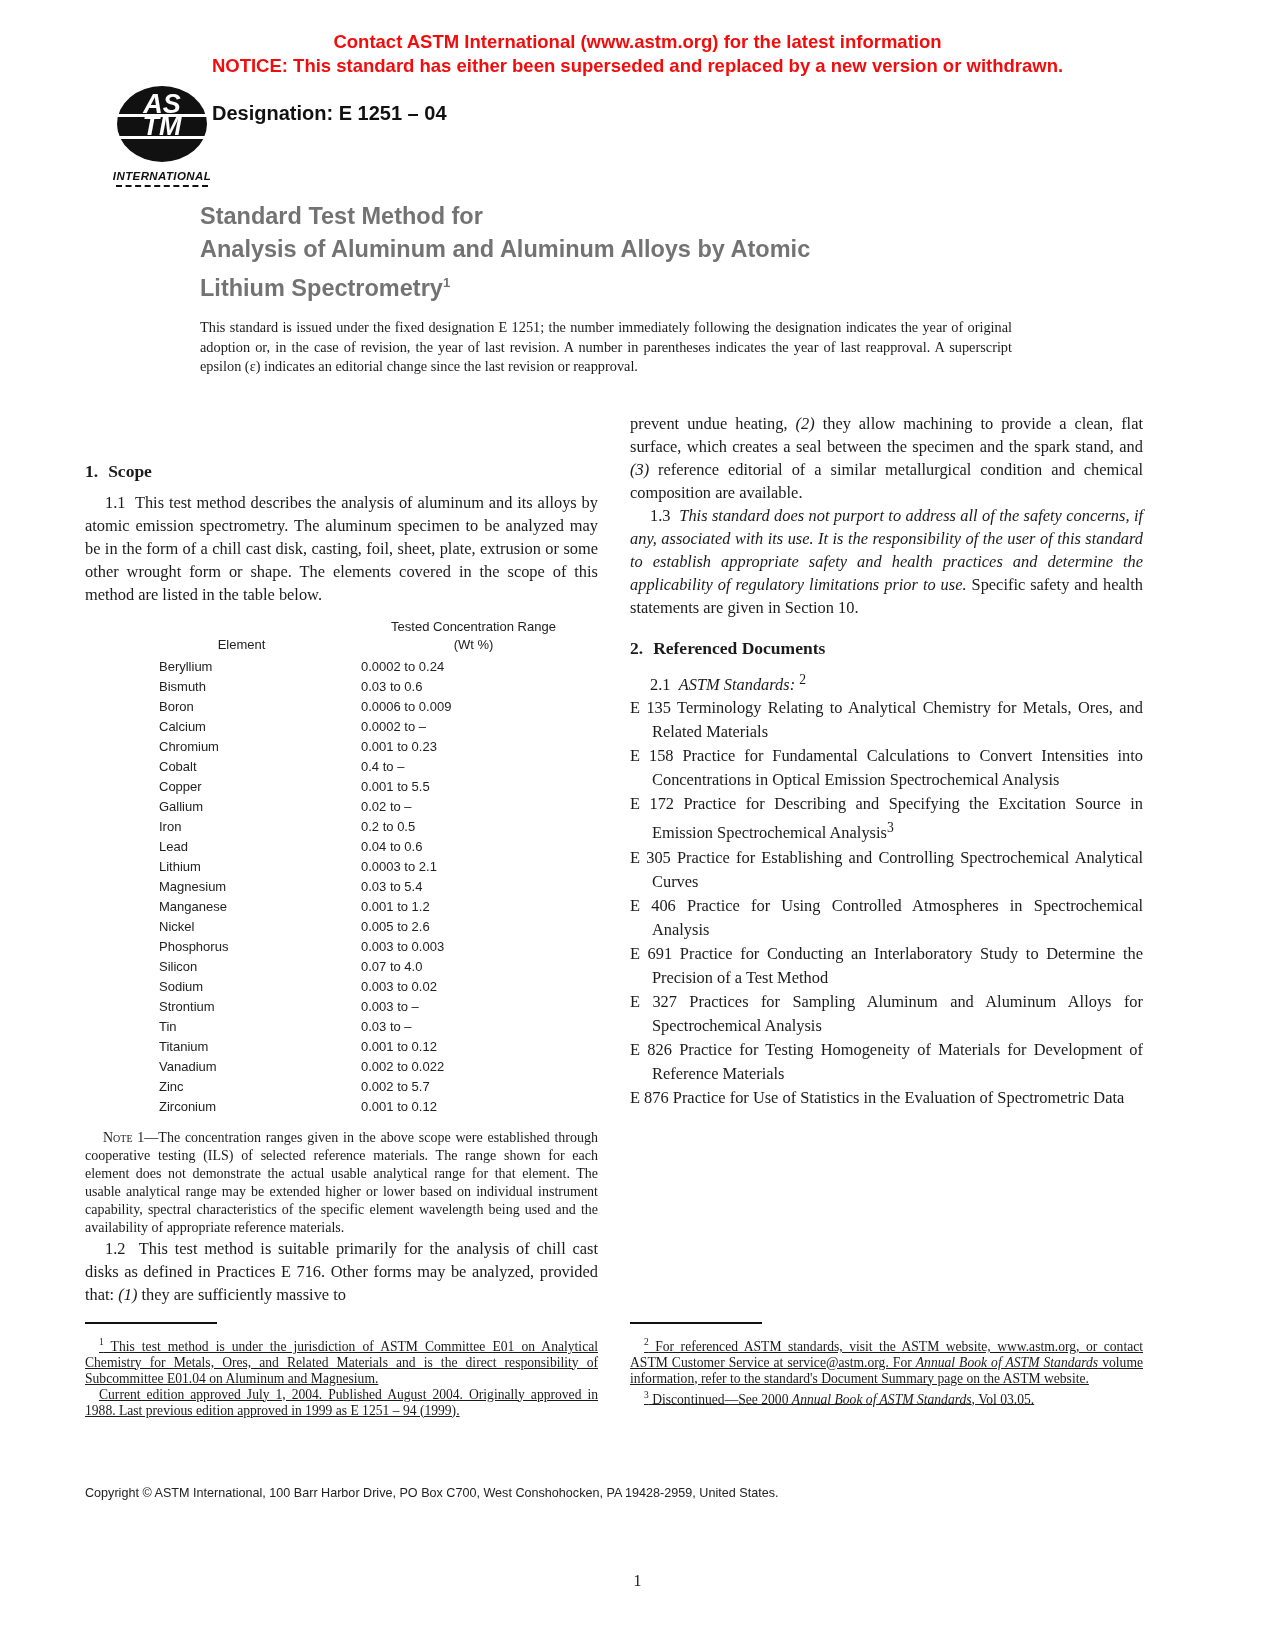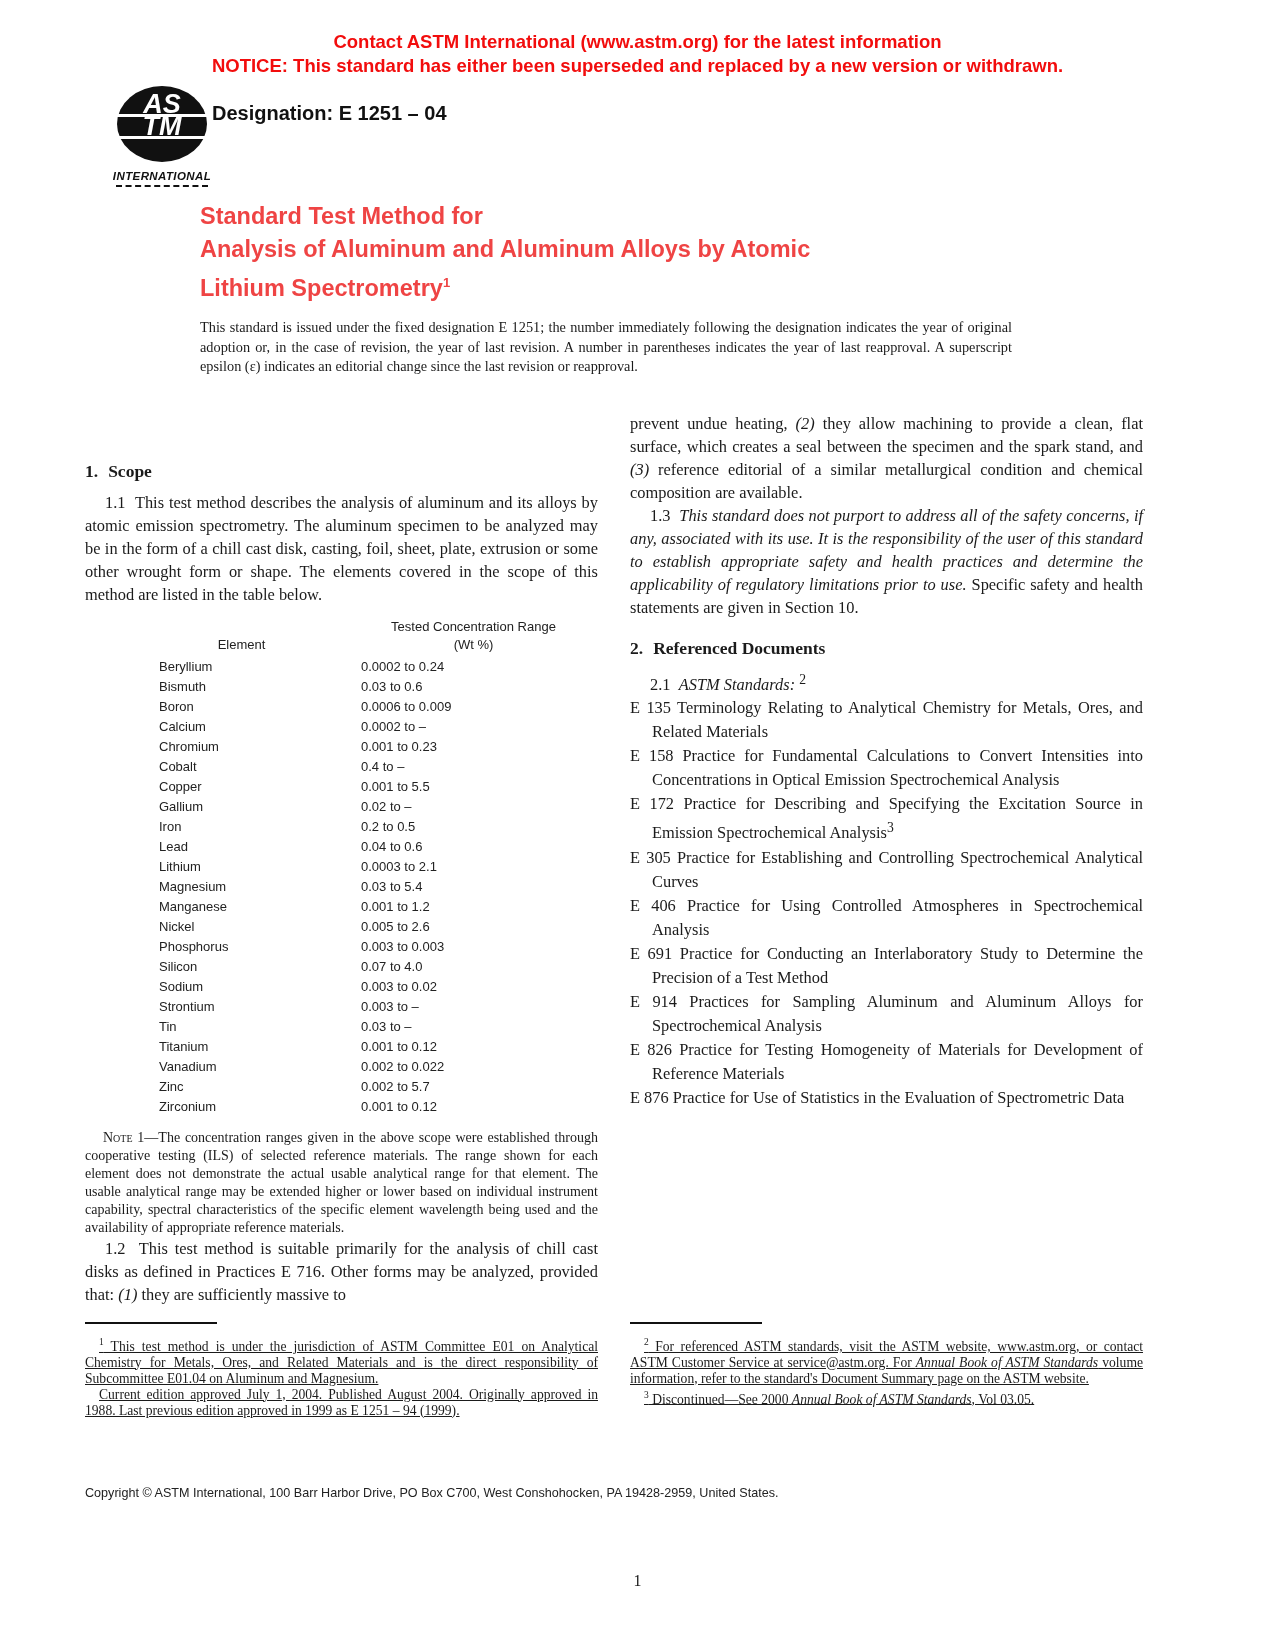--- a/index.html
+++ b/index.html
@@ -21,21 +21,21 @@
   }
   .logo-dashes { border-top:2px dashed #111; width:92px; margin:3px auto 0; }
   .designation {
     position:absolute; left:212px; top:102px;
     font-family:"Liberation Sans", sans-serif; font-weight:bold; font-size:20px; color:#111;
   }
   
   .doc-title {
     position:absolute; left:200px; top:200px; width:830px;
     font-family:"Liberation Sans", sans-serif; font-weight:bold;
-    font-size:23.5px; line-height:33px; color:#ef4444;
+    font-size:23.5px; line-height:33px; color:#737373;
   }
   .doc-title sup { font-size:13px; }
   
   .preamble {
     position:absolute; left:200px; top:318px; width:812px;
     font-size:14.3px; line-height:19.5px; text-align:justify;
   }
   
   .col { position:absolute; top:412px; width:513px; font-size:16.4px; line-height:23px; }
   .col-left  { left:85px;  padding-top:48px; }
@@ -244,21 +244,21 @@
 
     <p class="indent"><span>2.1&nbsp; </span><em class="it">ASTM Standards:</em> <sup>2</sup></p>
 
     <ul class="refs">
       <li><span>E 135 Terminology Relating to Analytical Chemistry for Metals, Ores, and Related Materials</span></li>
       <li><span>E 158 Practice for Fundamental Calculations to Convert Intensities into Concentrations in Optical Emission Spectrochemical Analysis</span></li>
       <li><span>E 172 Practice for Describing and Specifying the Excitation Source in Emission Spectrochemical Analysis</span><sup>3</sup></li>
       <li><span>E 305 Practice for Establishing and Controlling Spectrochemical Analytical Curves</span></li>
       <li><span>E 406 Practice for Using Controlled Atmospheres in Spectrochemical Analysis</span></li>
       <li><span>E 691 Practice for Conducting an Interlaboratory Study to Determine the Precision of a Test Method</span></li>
-      <li><span>E 914 Practices for Sampling Aluminum and Aluminum Alloys for Spectrochemical Analysis</span></li>
+      <li><span>E 327 Practices for Sampling Aluminum and Aluminum Alloys for Spectrochemical Analysis</span></li>
       <li><span>E 826 Practice for Testing Homogeneity of Materials for Development of Reference Materials</span></li>
       <li><span>E 876 Practice for Use of Statistics in the Evaluation of Spectrometric Data</span></li>
     </ul>
   </div>
 
   <div class="fn-rule fn-rule-left"></div>
   <div class="fnblock fn-left">
     <p><sup>1</sup><span> This test method is under the jurisdiction of ASTM Committee E01 on Analytical Chemistry for Metals, Ores, and Related Materials and is the direct responsibility of Subcommittee E01.04 on Aluminum and Magnesium.</span></p>
     <p>Current edition approved July 1, 2004. Published August 2004. Originally approved in 1988. Last previous edition approved in 1999 as E 1251 – 94 (1999).</p>
   </div>

